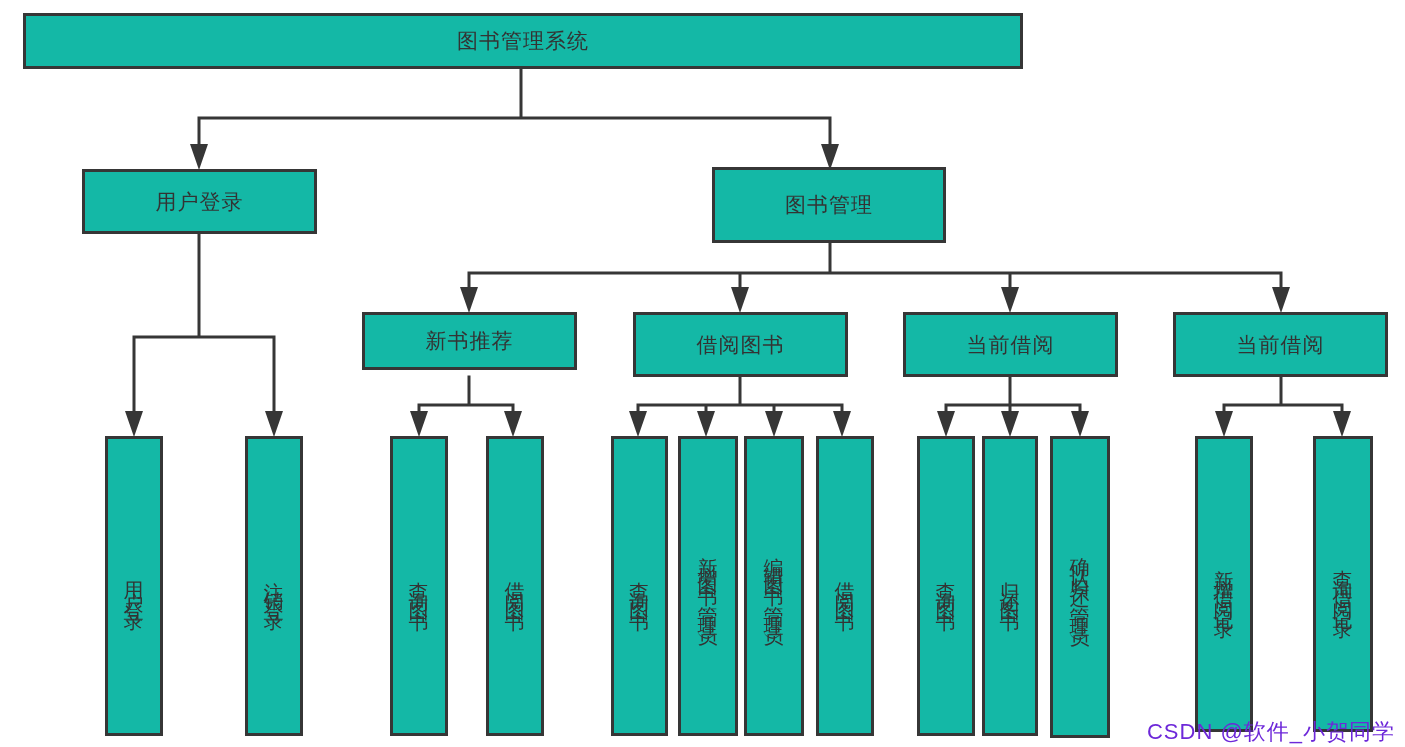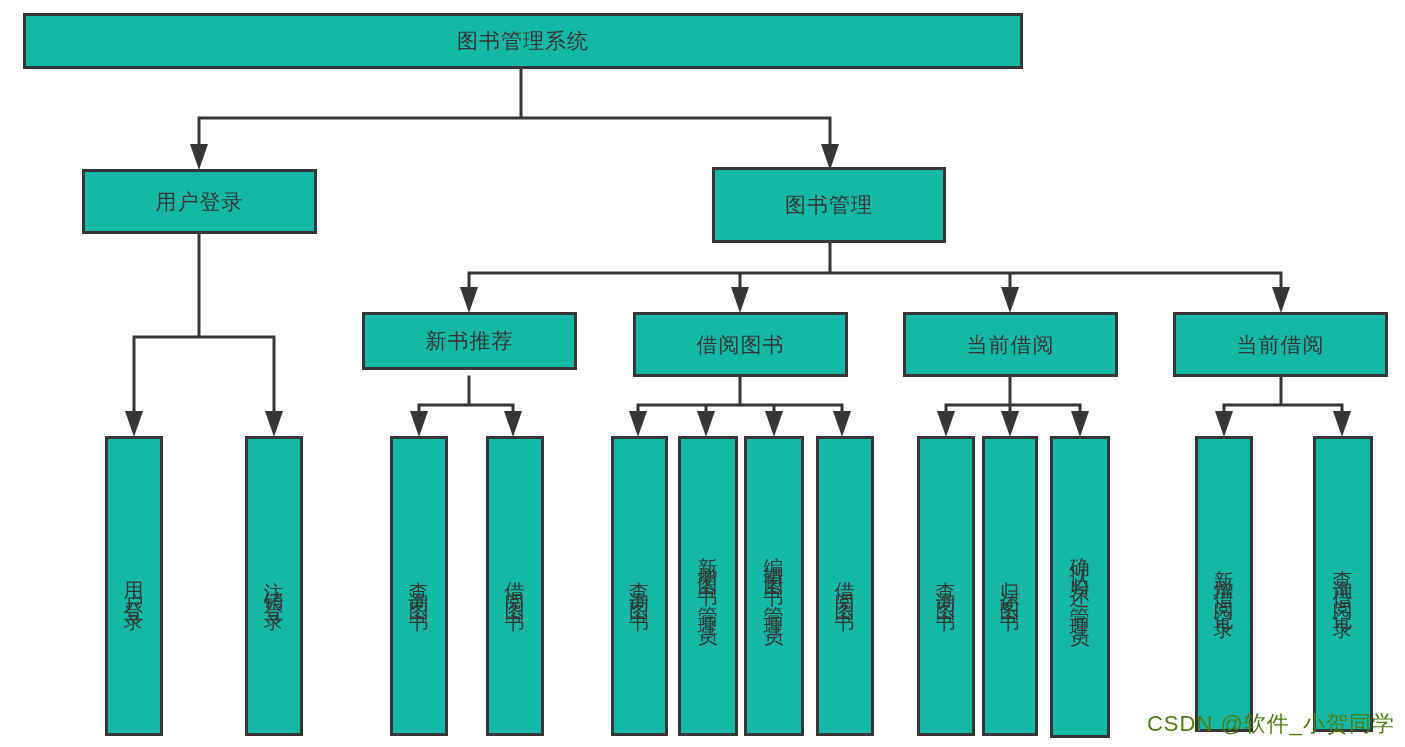--- a/index.html
+++ b/index.html
@@ -25,23 +25,23 @@
   .leaf span{
     writing-mode:vertical-rl;
     text-orientation:mixed;
     font-size:20px;
     letter-spacing:10px;
     line-height:1.1;
     color:#333333;
   }
   .watermark{
     position:absolute;
-    right:10px;bottom:8px;
+    right:10px;bottom:0;
     font-size:22px;
-    color:#4d7c0f;
+    color:#6d28d9;
     letter-spacing:1px;
     z-index:5;
     white-space:nowrap;
   }
 </style>
 </head>
 <body>
 
 <div class="canvas">
 

